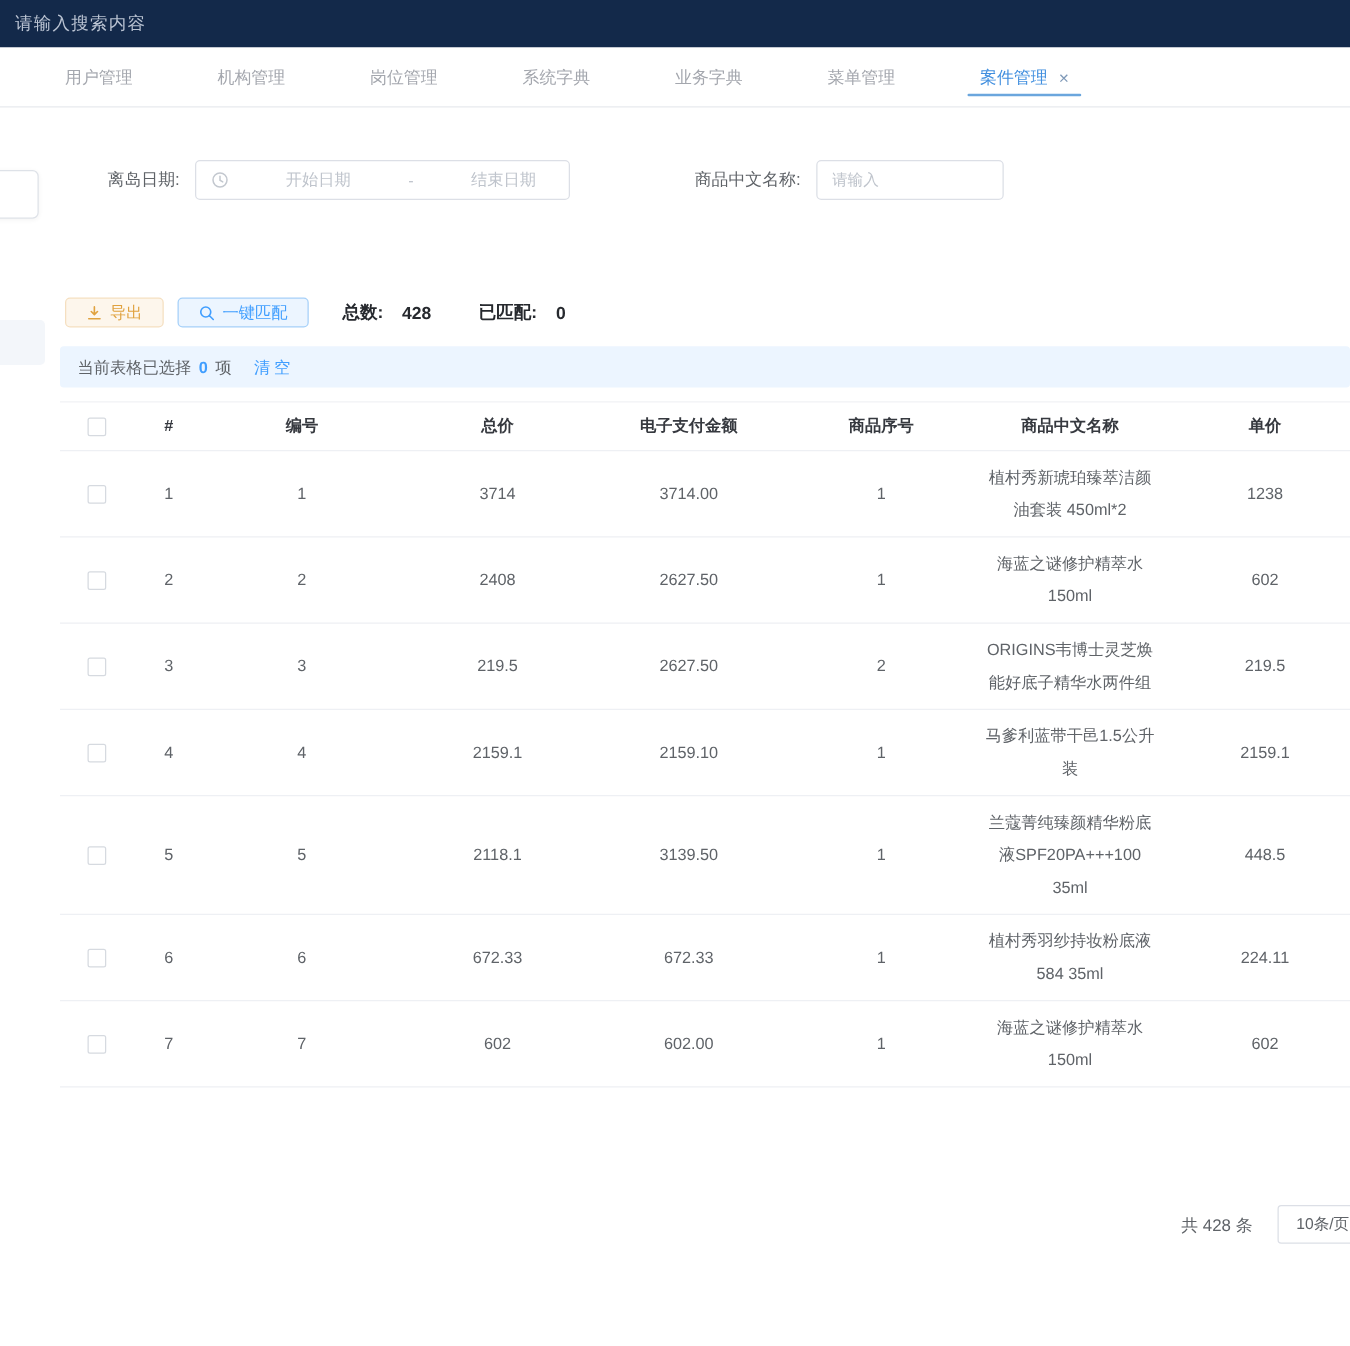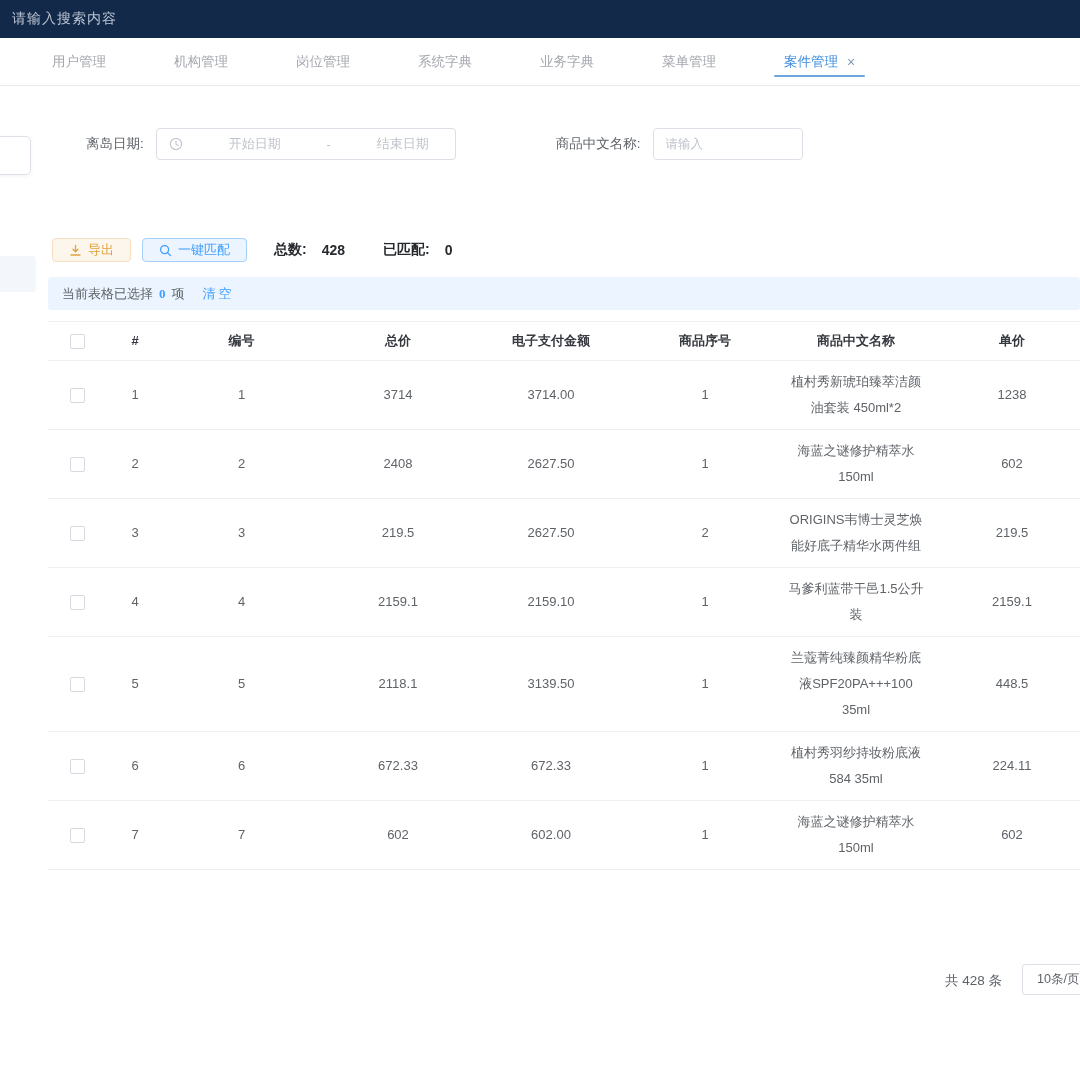--- a/index.html
+++ b/index.html
@@ -42,21 +42,21 @@
 
   
   .toolbar { display:flex; align-items:center; margin:78px 0 0 52px; }
   .btn { height:24px; border-radius:4px; font-size:13px; display:inline-flex; align-items:center; gap:6px; padding:0 16px; cursor:pointer; border:1px solid; background:none; font-family:inherit;text-align:right; }
   .btn-export { background:#fdf6ec; border-color:#f5dfc0; color:#e0a23f; }
   .btn-match { background:#ecf5ff; border-color:#a5d0f9; color:#409eff; margin-left:11px; }
   .stats { margin-left:27px; font-size:14px; color:#26292e; display:flex; align-items:center; gap:15px; font-weight:bold; }
   .stats .gap { width:8px; }
 
   
-  .selection-bar { margin:15px 0 0 48px; width:1032px; height:33px; background:#ecf5ff; border-radius:3px; display:flex; align-items:center; padding-left:14px; font-size:13px; color:#5f6368;font-family:Liberation Serif, serif; }
+  .selection-bar { margin:15px 0 0 48px; width:1032px; height:33px; background:#ecf5ff; border-radius:3px; display:flex; align-items:center; padding-left:14px; font-size:13px; color:#5f6368; }
   .selection-bar .count { color:#409eff; font-weight:bold; padding:0 6px; }
   .selection-bar .suffix { margin-right:4px; }
   .clear-link { color:#409eff; margin-left:14px; cursor:pointer; letter-spacing:3px; }
 
   
   .table { margin:11px 0 0 48px; width:1049px; }
   .tr { display:flex; border-bottom:1px solid #eef0f4; }
   .thead { height:40px; align-items:center; border-top:1px solid #f1f2f5; }
   .thead .td { font-weight:bold; color:#36393f; }
   .td { display:flex; align-items:center; justify-content:center; text-align:center; font-size:13px; color:#5f6368; line-height:26px; }

